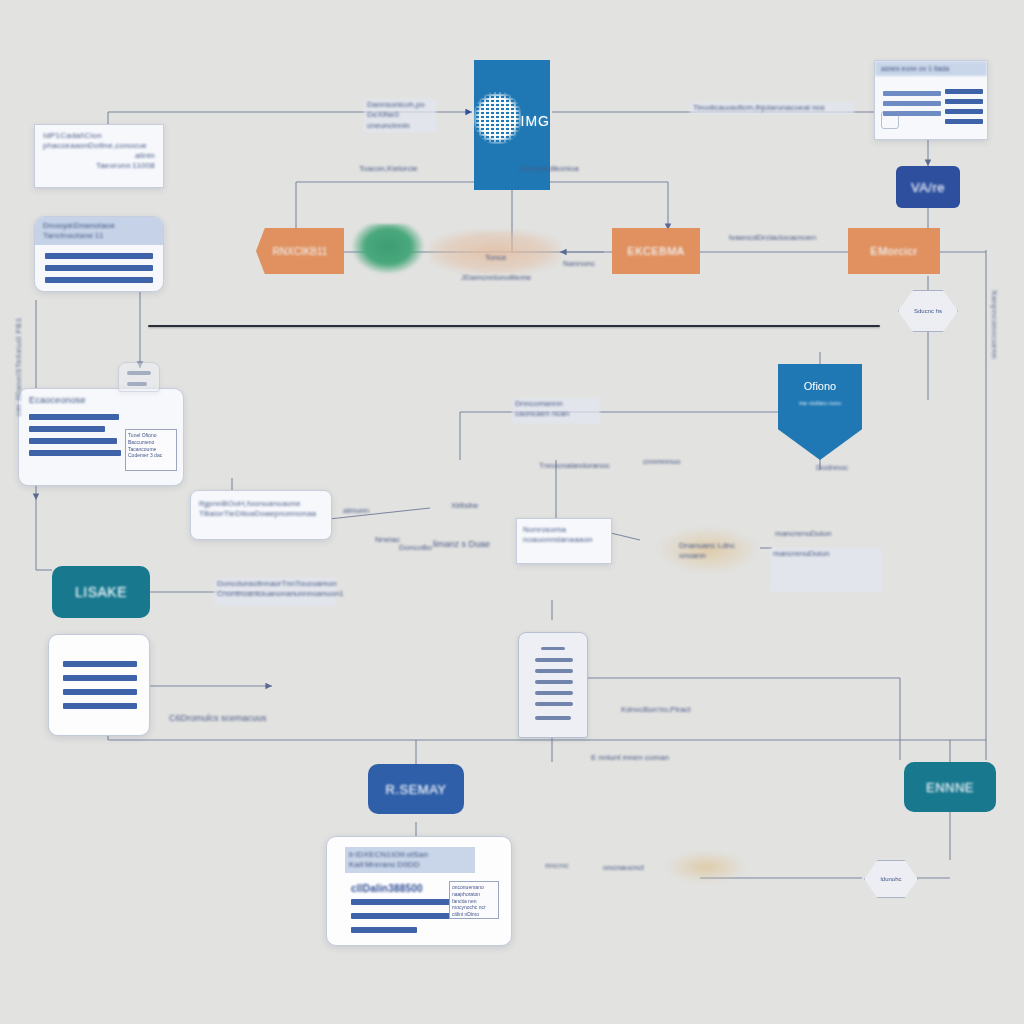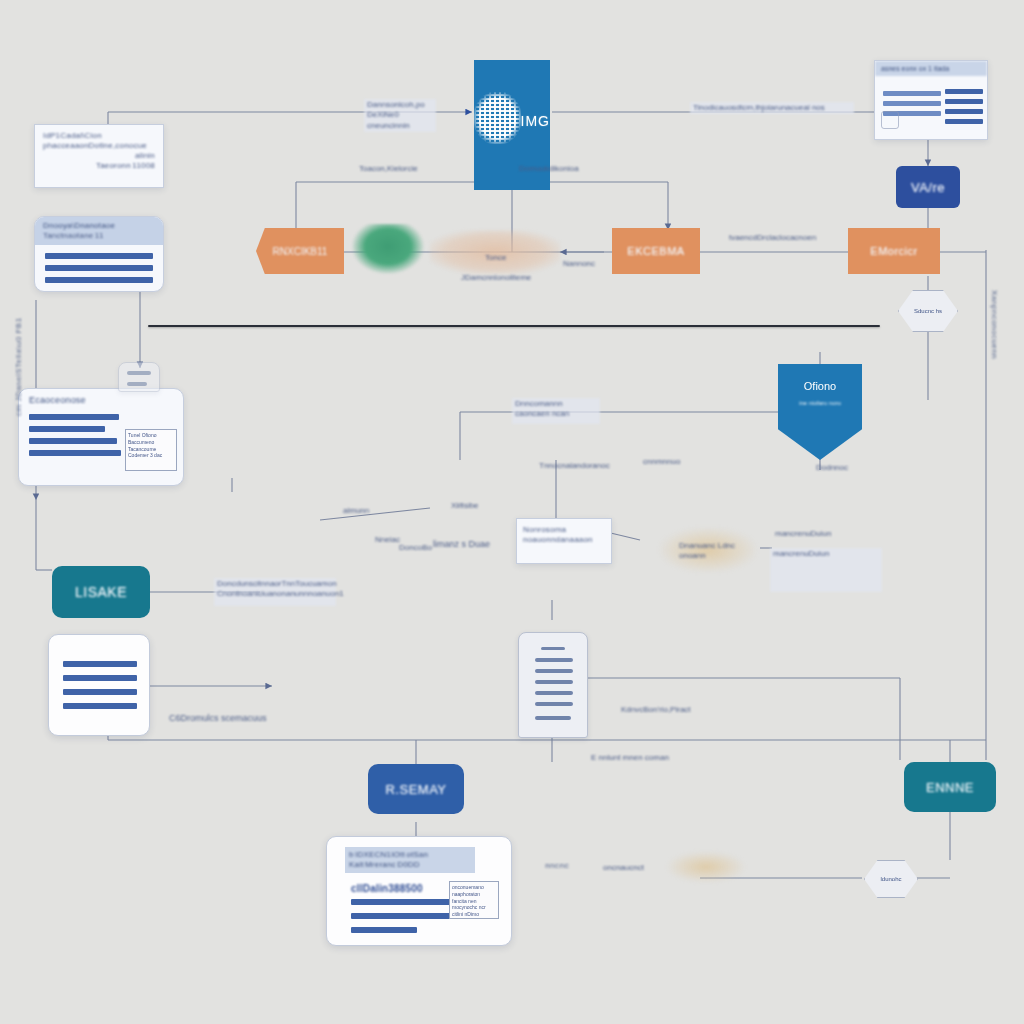--- a/index.html
+++ b/index.html
@@ -371,20 +371,24 @@
   </div>
 
   <div class="badge" style="left:778px;top:364px;width:84px;height:96px;">
     <div style="font-size:11px;filter:blur(.7px);">Ofiono</div>
     <div style="font-size:6px;margin-top:8px;filter:blur(.9px);opacity:.9;">ine niofaru noru</div>
   </div>
   <div class="label plain" style="left:796px;top:462px;width:72px;text-align:center;">
     <span>Dodnnoc</span>
   </div>
 
+  <div class="card r10" style="left:190px;top:490px;width:142px;height:50px;border-radius:8px;">
+    <div class="blur" style="padding:8px 8px;white-space:pre-line;">lfgpnnBOoH,foonuanoaone
+TBaiorTieDiloaDoaepnonnonaa</div>
+  </div>
 
   <div class="label plain" style="left:340px;top:505px;width:48px;">
     <span>almunn</span>
   </div>
   <div class="label plain" style="left:372px;top:534px;width:52px;">
     <span>Nneiac</span>
   </div>
   <div class="label plain" style="left:448px;top:500px;width:50px;">
     <span>Xiifisibe</span>
   </div>

